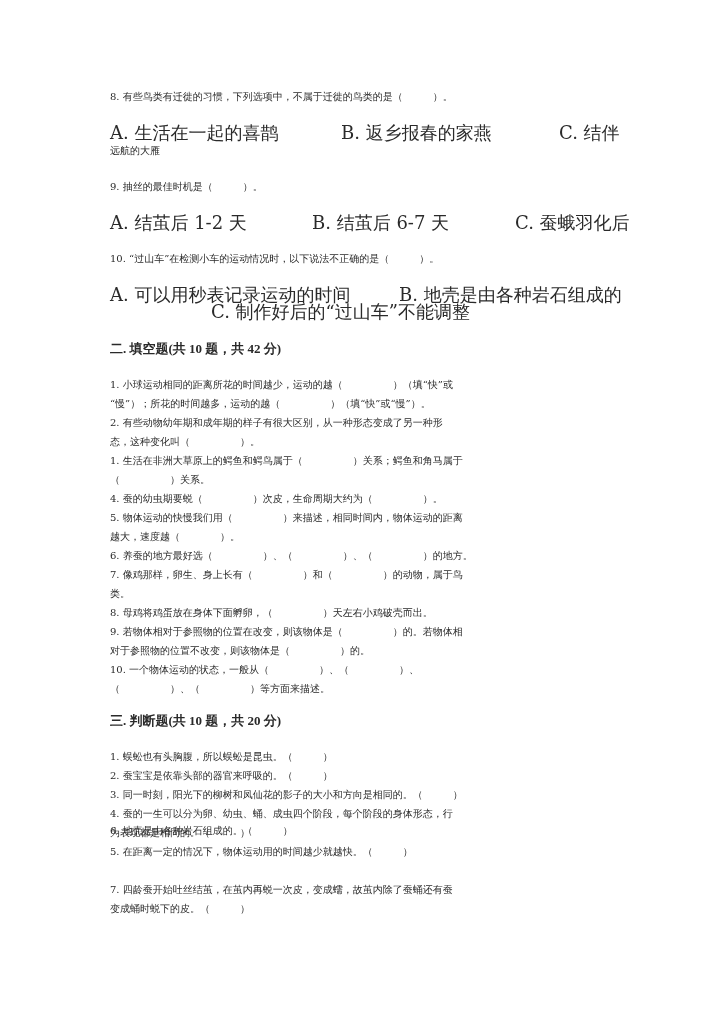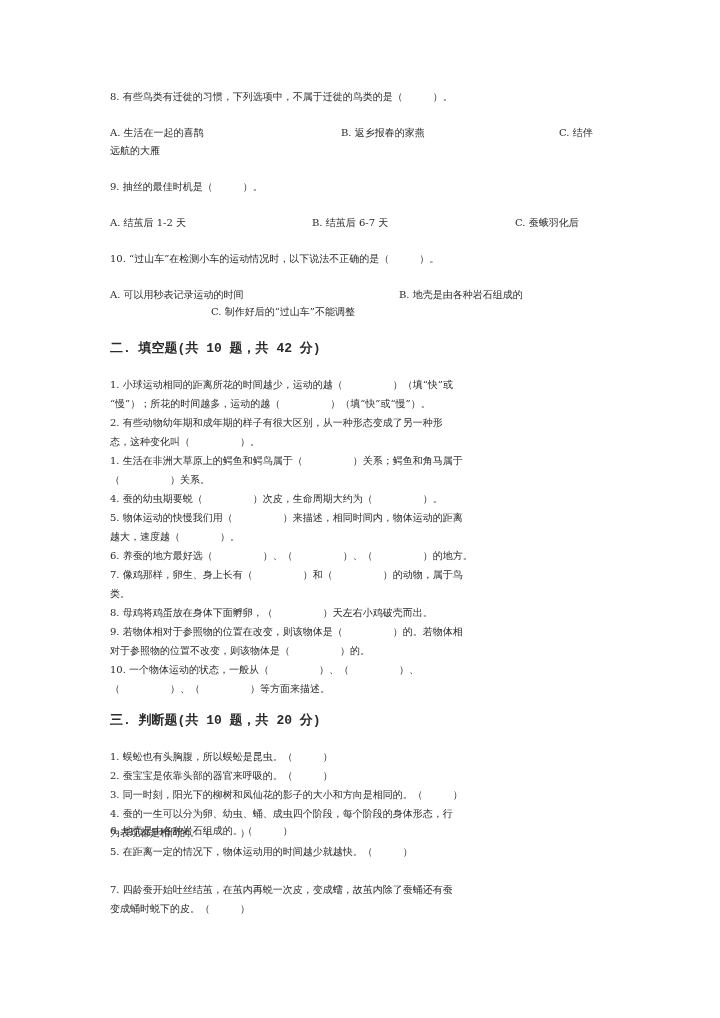--- a/index.html
+++ b/index.html
@@ -1,20 +1,20 @@
 <!DOCTYPE html>
 <html><head>
 <meta charset="utf-8">
 <style>
   html, body { margin:0; padding:0; background:#ffffff; }
   body { width:720px; height:1018px; position:relative; overflow:hidden;
     font-family: "DejaVu Serif", "Liberation Serif", serif; color:#2a2a2a; }
   .line { position:absolute; left:110px; font-size:10px; line-height:18px; white-space:pre; }
-  .hdr { font-weight:bold; font-family:Liberation Mono, monospace; font-size:13px; }
-  .opt { position:absolute; font-size:10px; line-height:18px; white-space:pre;text-align:right; }
+  .hdr { font-weight:bold; font-family:Liberation Serif, serif; font-size:13px; }
+  .opt { position:absolute; font-size:18px; line-height:18px; white-space:pre;text-align:right; }
 </style>
 </head>
 <body>
 
 <div>
 
   <div class="line" style="top:88px">8. 有些鸟类有迁徙的习惯，下列选项中，不属于迁徙的鸟类的是（　　　）。</div>
   <div class="opt" style="left:110px;top:124px">A. 生活在一起的喜鹊</div>
   <div class="opt" style="left:341px;top:124px">B. 返乡报春的家燕</div>
   <div class="opt" style="left:559px;top:124px">C. 结伴</div>

